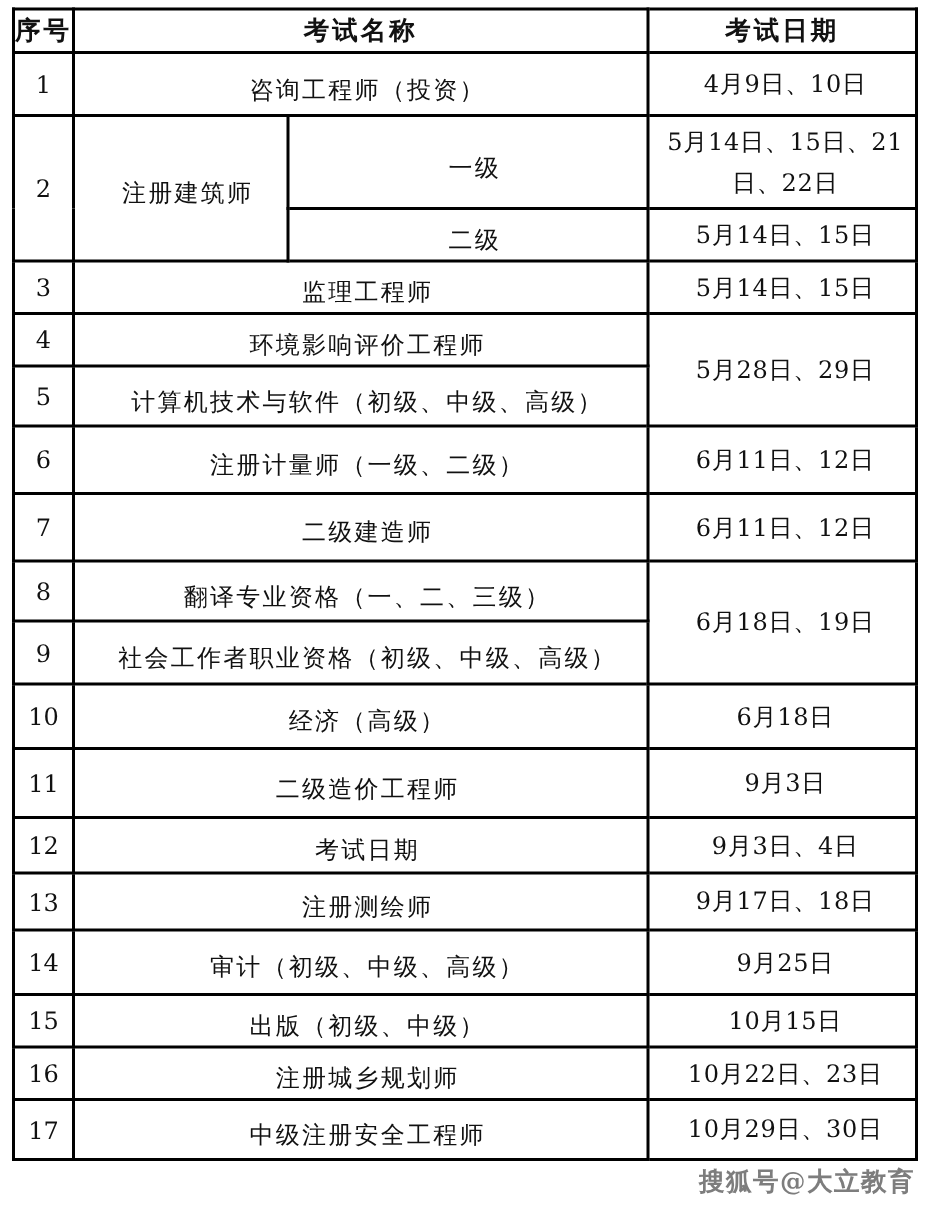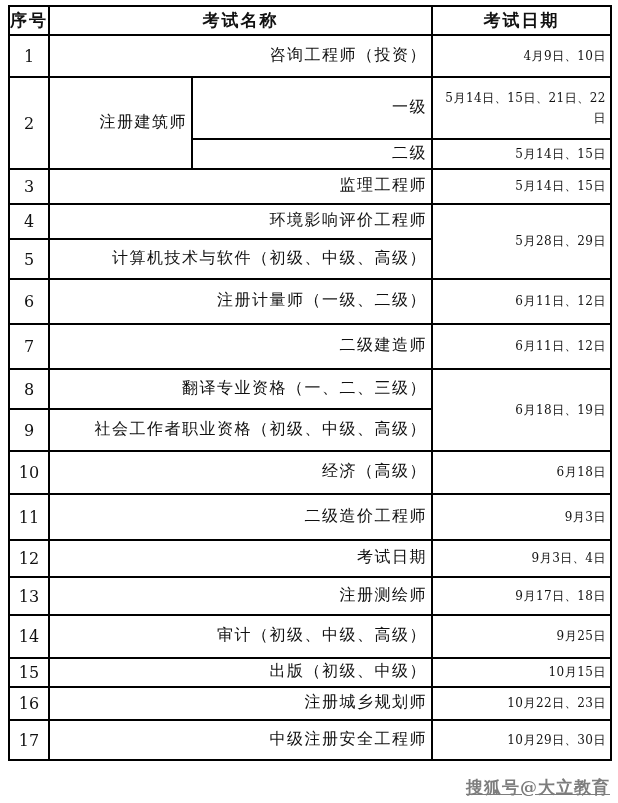--- a/index.html
+++ b/index.html
@@ -28,45 +28,44 @@
     font-size: 17px;
     letter-spacing: 2px;
     padding: 2px 0;
   }
   td.seq {
     text-align: center;
     font-size: 16px;
     padding: 0;
   }
   td.name {
-    text-align: right;
+    text-align: center;
     font-size: 16px;
-    padding: 0 4px 2px 13px;
+    padding: 10px 4px 2px 13px;
     letter-spacing: 1.5px;
     margin-top: 24px;
   }
   td.date {
-    text-align: right;
-    font-size: 12px;
+    text-align: center;
+    font-size: 16px;
     padding: 2px 4px 2px 8px;
     letter-spacing: 0.5px;
     line-height: 1.7;
   }
   .watermark {
     position: absolute;
     top: 776px;
     right: 8px;
     font-size: 17px;
     font-weight: bold;
     letter-spacing: 1px;
     color: #7d7d7d;
     text-shadow: -1px -1px 0 #ffffff, 1px -1px 0 #ffffff,
                  -1px 1px 0 #ffffff, 1px 1px 0 #ffffff;
     white-space: nowrap;
-    text-decoration: underline;
   }
 </style>
 </head>
 <body>
 
 <table class="exam-table">
   <colgroup>
     <col style="width:40px">
     <col style="width:143px">
     <col style="width:240px">

